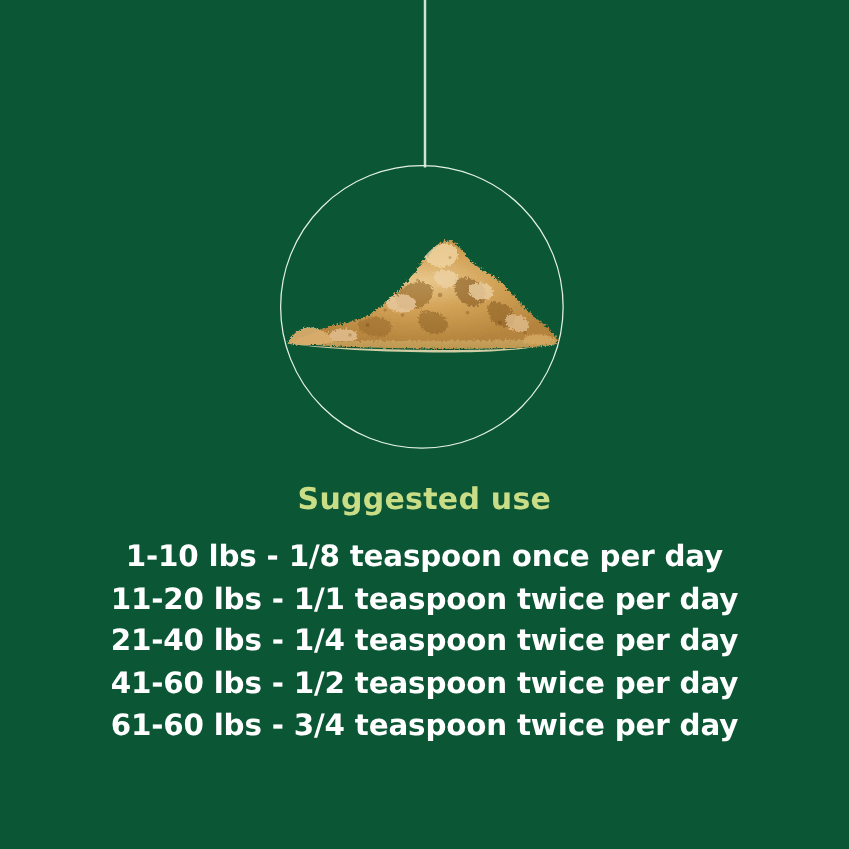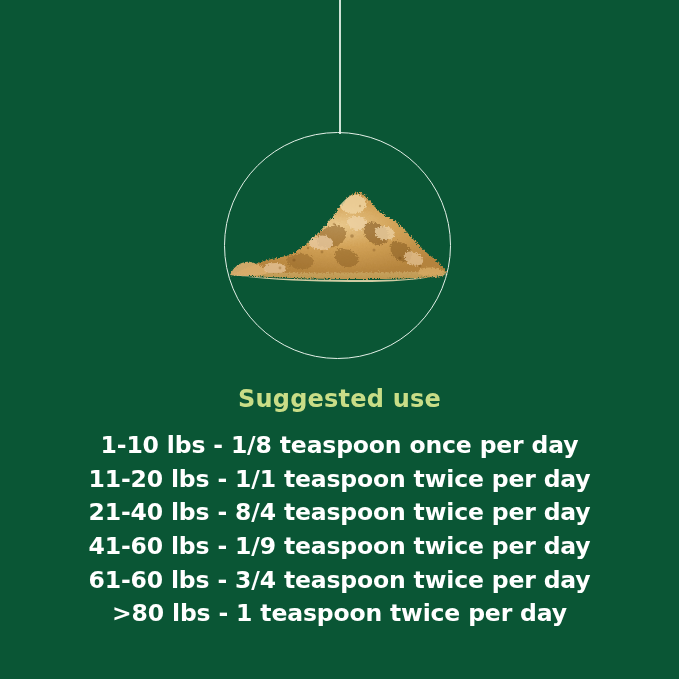--- a/index.html
+++ b/index.html
@@ -193,20 +193,19 @@
       <path d="M 10,143 C 40,147 96,148 140,148 C 182,148 212,146 223,142
                C 212,145 182,150 140,150 C 94,150 38,148 10,143 Z" fill="#f3e0b6" opacity="0.85"></path>
     </svg>
   </div>
 
   <div class="text-block">
     <div class="heading">Suggested use</div>
     <ul class="dose-list">
       <li class="dose-line">1-10 lbs - 1/8 teaspoon once per day</li>
       <li class="dose-line">11-20 lbs - 1/1 teaspoon twice per day</li>
-      <li class="dose-line">21-40 lbs - 8/4 teaspoon twice per day</li>
-      <li class="dose-line">41-60 lbs - 1/9 teaspoon twice per day</li>
+      <li class="dose-line">21-40 lbs - 1/4 teaspoon twice per day</li>
+      <li class="dose-line">41-60 lbs - 1/2 teaspoon twice per day</li>
       <li class="dose-line">61-60 lbs - 3/4 teaspoon twice per day</li>
-      <li class="dose-line">&gt;80 lbs - 1 teaspoon twice per day</li>
     </ul>
   </div>
 
 </div>
 
 </body></html>

